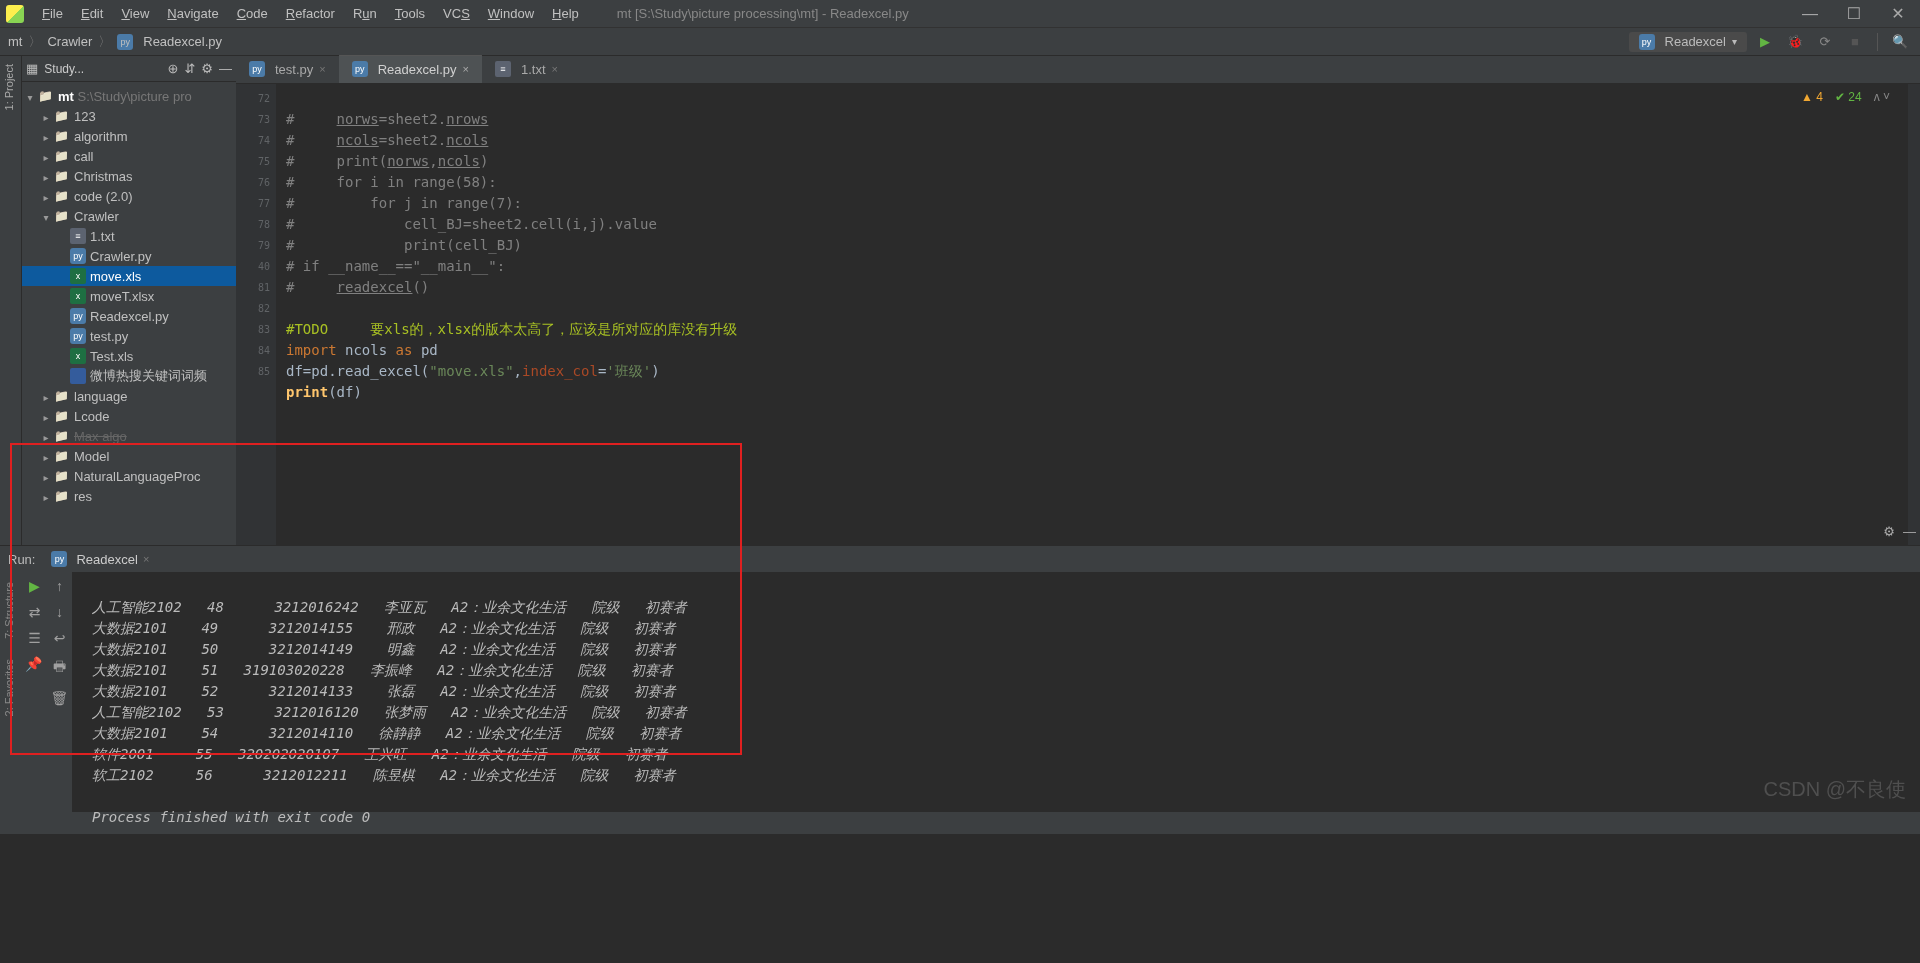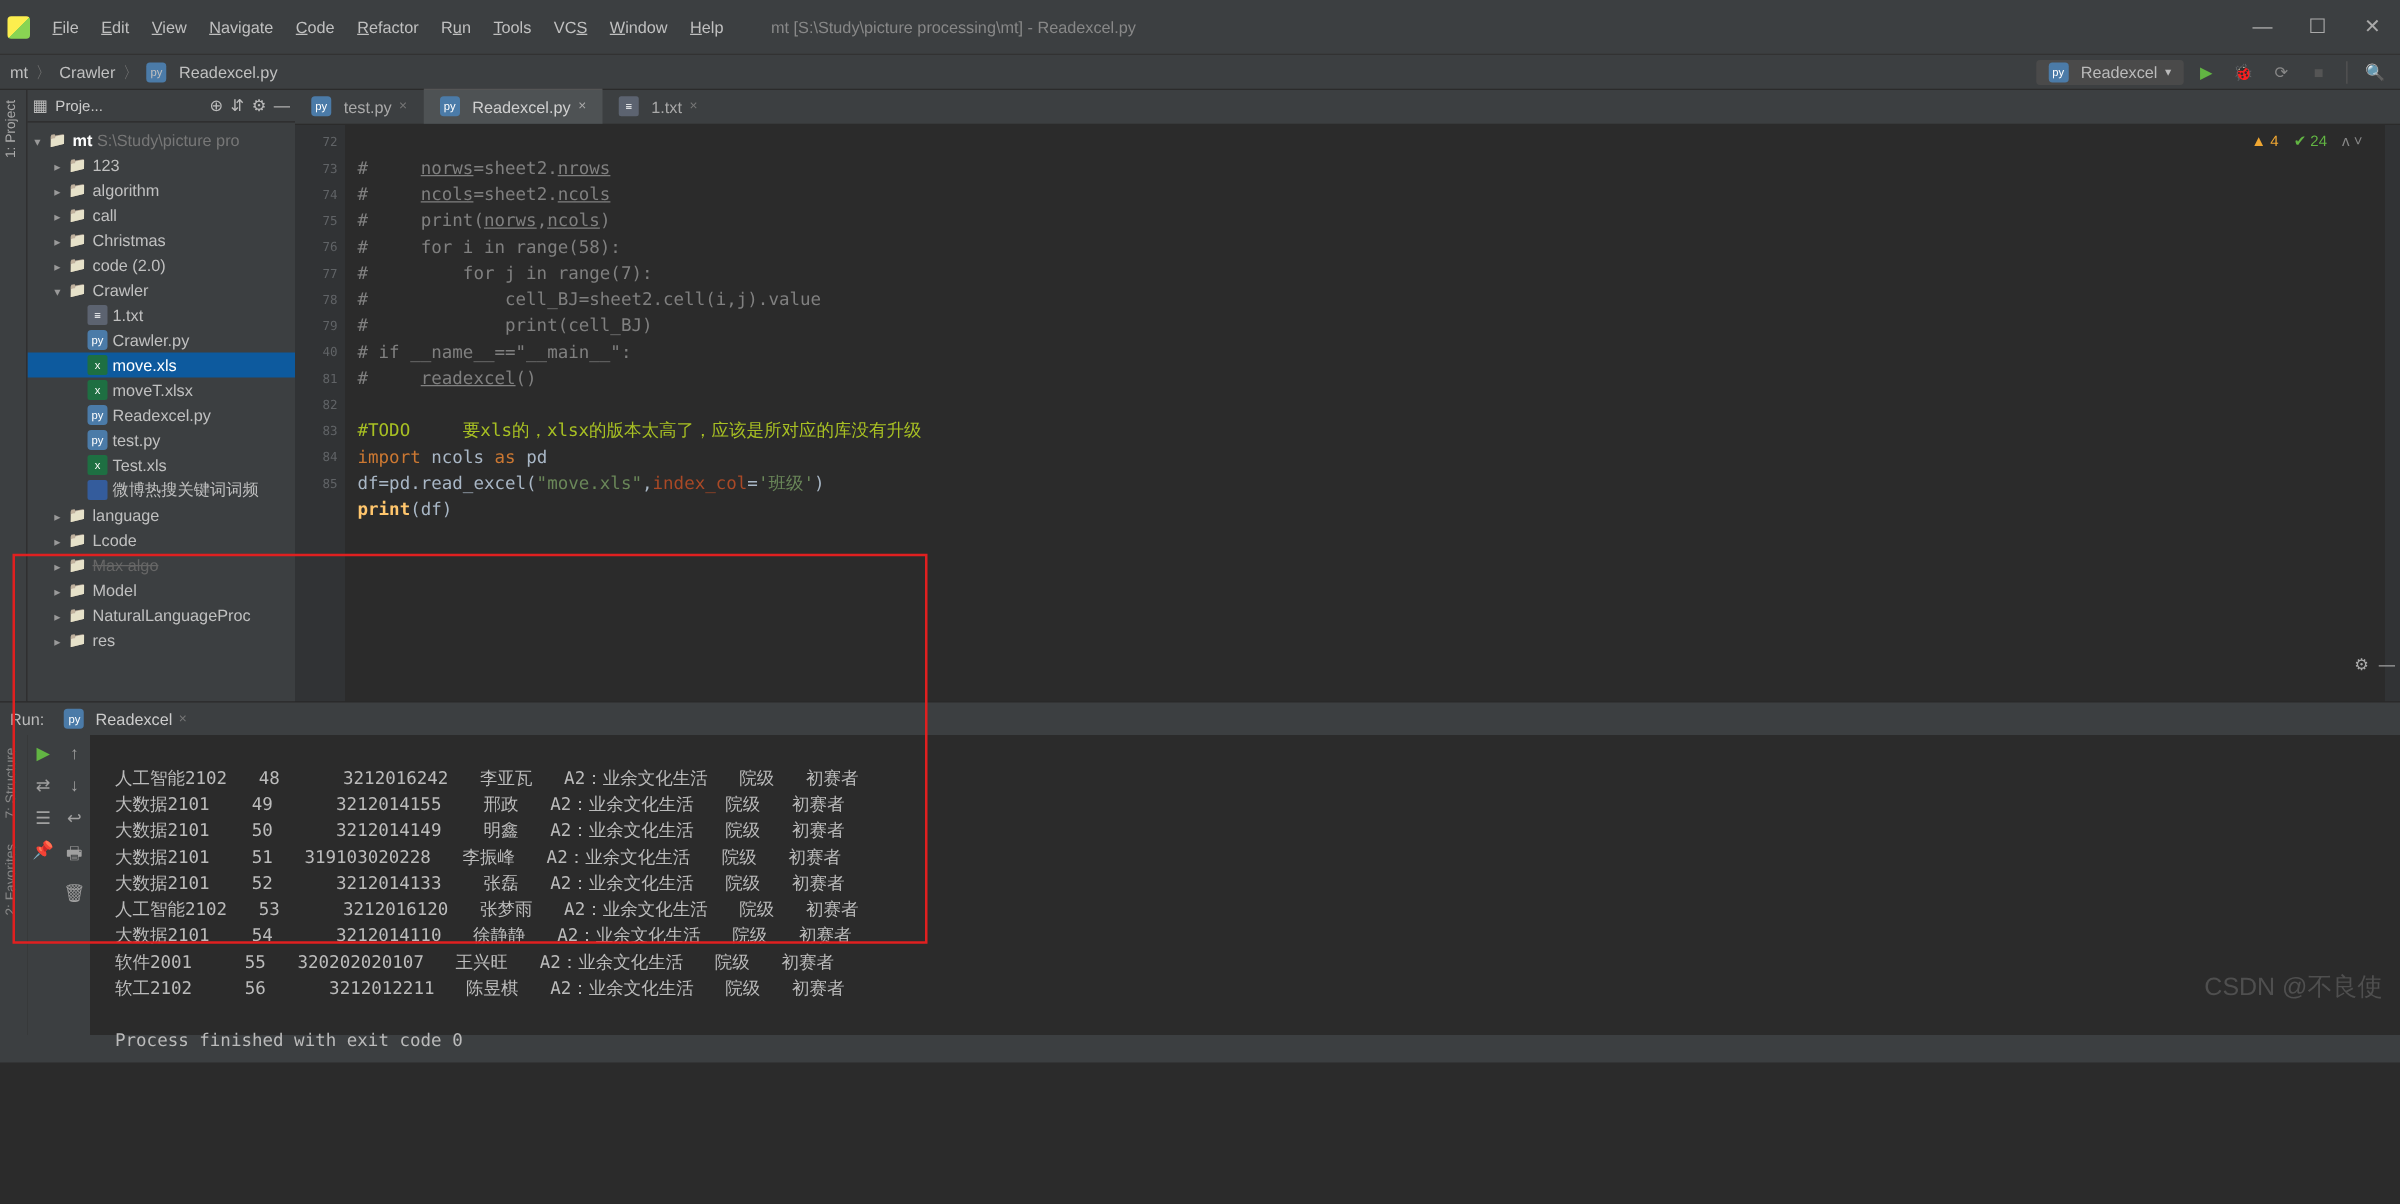--- a/index.html
+++ b/index.html
@@ -1,18 +1,18 @@
 <!DOCTYPE html>
 <html><head>
 <meta charset="utf-8">
 <style>
 * { margin: 0; padding: 0; box-sizing: border-box; }
 html, body { font-family: "Segoe UI", Arial, sans-serif; font-size: 13px; background: #2b2b2b; color: #bbbbbb; width: 1920px; height: 963px; overflow: hidden; }
 .pc-logo { width: 18px; height: 18px; background: linear-gradient(135deg,#fcee4e 50%,#89d453 50%); border-radius: 3px; display: inline-block; }
-.titlebar { background: #3c3f41; height: 44px; display: flex; align-items: center; padding-left: 6px; border-bottom: 1px solid #323232; }
+.titlebar { background: #3c3f41; height: 28px; display: flex; align-items: center; padding-left: 6px; border-bottom: 1px solid #323232; }
 .titlebar .menus { display: flex; gap: 2px; margin-left: 10px; }
 .titlebar .menus span { padding: 3px 8px; cursor: default; color: #c0c0c0; }
 .titlebar .menus span u { text-decoration: underline; }
 .titlebar .wtitle { margin-left: 30px; color: #888; }
 .winctl { margin-left: auto; display: flex; }
 .winctl span { width: 44px; text-align: center; font-size: 16px; color: #a9a9a9; line-height: 28px; }
 
 .navbar { background: #3c3f41; height: 28px; display: flex; align-items: center; padding: 0 8px; border-bottom: 1px solid #2b2b2b; }
 .navbar .bc { display: flex; gap: 6px; align-items: center; }
 .navbar .bc span { color: #c0c0c0; }
@@ -63,21 +63,21 @@
 .insp .warn { color: #f0a732; }
 .insp .ok { color: #62b543; }
 
 .runarea { border-top: 1px solid #2b2b2b; }
 .runhead { background: #3c3f41; height: 26px; display: flex; align-items: center; padding-left: 8px; gap: 10px; }
 .runhead .tab { color: #ccc; display: flex; align-items: center; gap: 5px; padding: 3px 6px; }
 .runbody { display: flex; height: 240px; }
 .runside { width: 50px; background: #3c3f41; display: flex; }
 .runside-col { width: 25px; display: flex; flex-direction: column; align-items: center; gap: 10px; padding-top: 6px; }
 .runside-col span { color: #a0a0a0; font-size: 14px; }
-.console { flex: 1; background: #2b2b2b; font-family: Consolas, monospace; font-size: 14px; color: #bbbbbb; padding: 4px 20px; line-height: 21px; white-space: pre; }
+.console { flex: 1; background: #2b2b2b; font-family: Consolas, monospace; font-size: 14px; color: #bbbbbb; padding: 4px 20px; line-height: 21px; white-space: pre; font-style: italic; }
 
 .statusbar { background: #3c3f41; height: 22px; }
 .watermark { position: fixed; right: 14px; bottom: 160px; color: #4f4f4f; font-size: 20px; }
 
 .redbox { position: absolute; left: 10px; top: 443px; width: 732px; height: 312px; border: 2px solid #e02020; pointer-events: none; }
 .rightmini { width: 12px; background: #313335; }
 .bstrip { width: 22px; background: #3c3f41; }
 .bstrip .vtab2 { writing-mode: vertical-rl; transform: rotate(180deg); color: #888; font-size: 11px; padding: 10px 3px; }
 .far-right-tool { position: absolute; right: 4px; top: 524px; display: flex; gap: 8px; color: #aaa; }
 </style>
@@ -142,21 +142,21 @@
   </div>
 </div>
 
 <div class="body">
   <div class="lsidebar">
     <div class="vtab">1: Project</div>
   </div>
   <div class="proj">
     <div class="projhead">
       <span>▦</span>
-      <span class="lab">Proje...</span>
+      <span class="lab">Study...</span>
       <span style="flex:1"></span>
       <span>⊕</span>
       <span>⇵</span>
       <span>⚙</span>
       <span>—</span>
     </div>
     <div class="tree">
       <div class="tree-row"><span class="tw fold open"></span><span class="ico folder"></span><b style="color:#fff">mt</b>&nbsp;<span style="color:#777">S:\Study\picture pro</span></div>
       <div class="tree-row" style="padding-left:16px">
           <span class="tw fold"></span>

